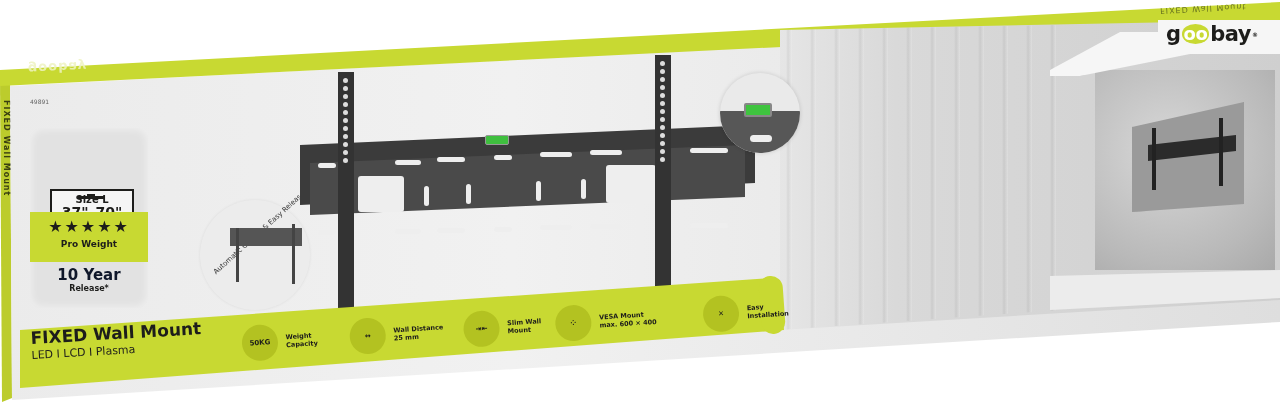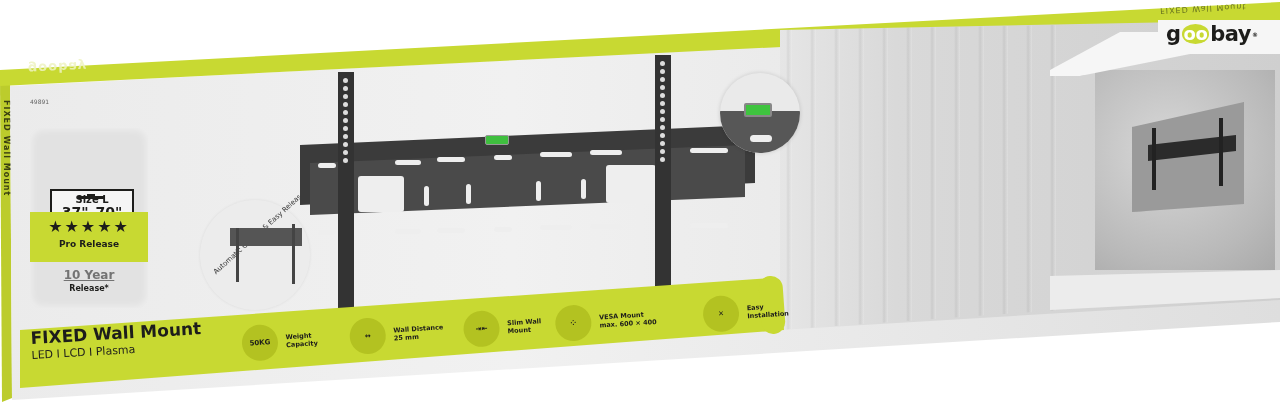--- a/index.html
+++ b/index.html
@@ -101,21 +101,21 @@
   .tv-size { font-size: 10px; font-weight: bold; color: #1d1d1b; margin-top: 3px; line-height: 11px; }
   .tv-range { font-size: 14px; font-weight: bold; color: #1d1d1b; line-height: 14px; }
   .tv-cm { font-size: 4px; color: #555; line-height: 6px; }
   .pro-band {
     position: absolute; left: 30px; top: 212px; width: 118px; height: 50px; background: #c8d932;
     text-align: center;
   }
   .stars { font-size: 16px; color: #1d1d1b; letter-spacing: 2px; margin-top: 6px; line-height: 18px; }
   .pro-label { font-size: 9px; font-weight: bold; color: #1d1d1b; margin-top: 3px; }
   .warranty { position: absolute; left: 30px; top: 266px; width: 118px; text-align: center; }
-  .warranty-years { font-size: 12px; font-weight: bold; color: #737373; line-height: 18px; text-decoration: underline; }
+  .warranty-years { font-size: 15px; font-weight: bold; color: #0f172a; line-height: 18px; }
   .warranty-label { font-size: 8px; font-weight: bold; color: #1d1d1b; }
 
   
   .feature-band {
     position: absolute; left: 0; top: 0; width: 1280px; height: 407px; background: #c8d932;
     clip-path: polygon(20px 330px, 770px 278px, 780px 280px, 784px 330px, 20px 388px);
     border-radius: 10px;
   }
   .feature-band-end {
     position: absolute; left: 760px; top: 276px; width: 24px; height: 58px; background: #c8d932; border-radius: 14px;
@@ -210,21 +210,21 @@
   <div class="tv-icon">
     <div class="tv-size">Size L</div>
     <div class="tv-range">37"–70"</div>
     <div class="tv-cm">(94 cm – 178 cm)</div>
   </div>
   <div class="tv-neck"></div>
   <div class="tv-stand"></div>
 
   <div class="pro-band">
     <div class="stars">★★★★★</div>
-    <div class="pro-label">Pro Release</div>
+    <div class="pro-label">Pro Weight</div>
   </div>
   <div class="warranty">
     <div class="warranty-years">10 Year</div>
     <div class="warranty-label">Release*</div>
   </div>
 
   <div class="zoom-circle-click"></div>
   <div class="click-text" style="left:212px;top:270px;">Automatic Click-in &amp; Easy Release</div>
   <div class="click-mini" style="left:230px;top:228px;width:72px;height:18px;"></div>
   <div class="click-mini-leg" style="left:236px;top:228px;height:54px;"></div>

